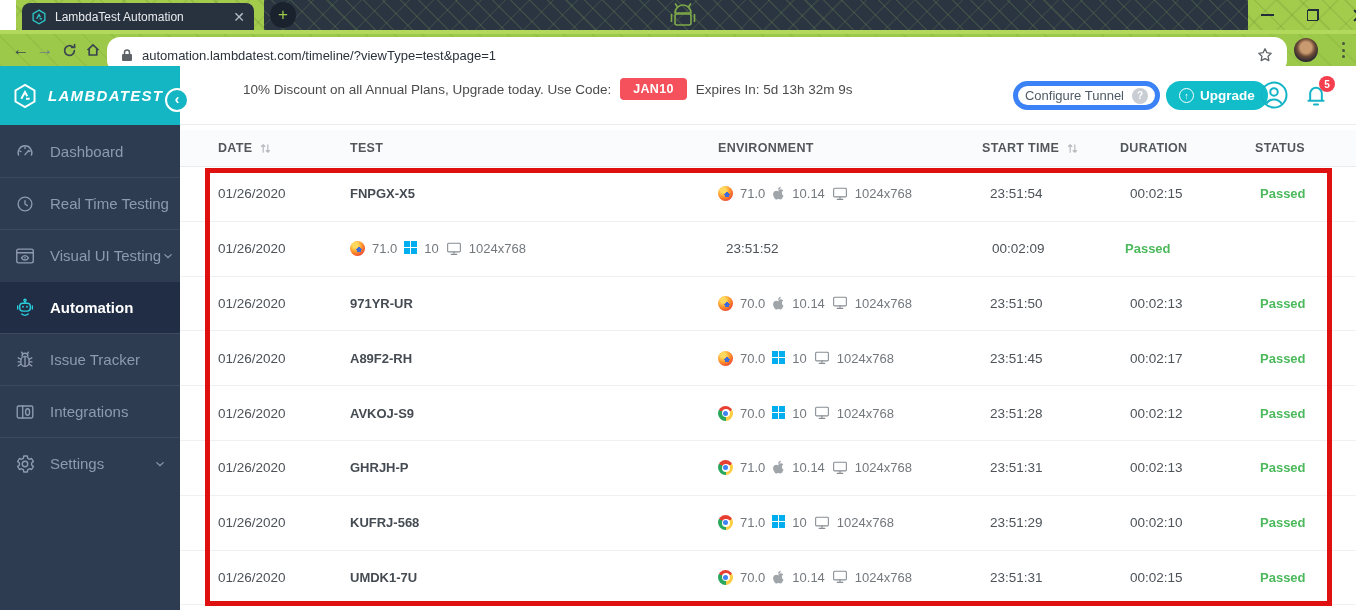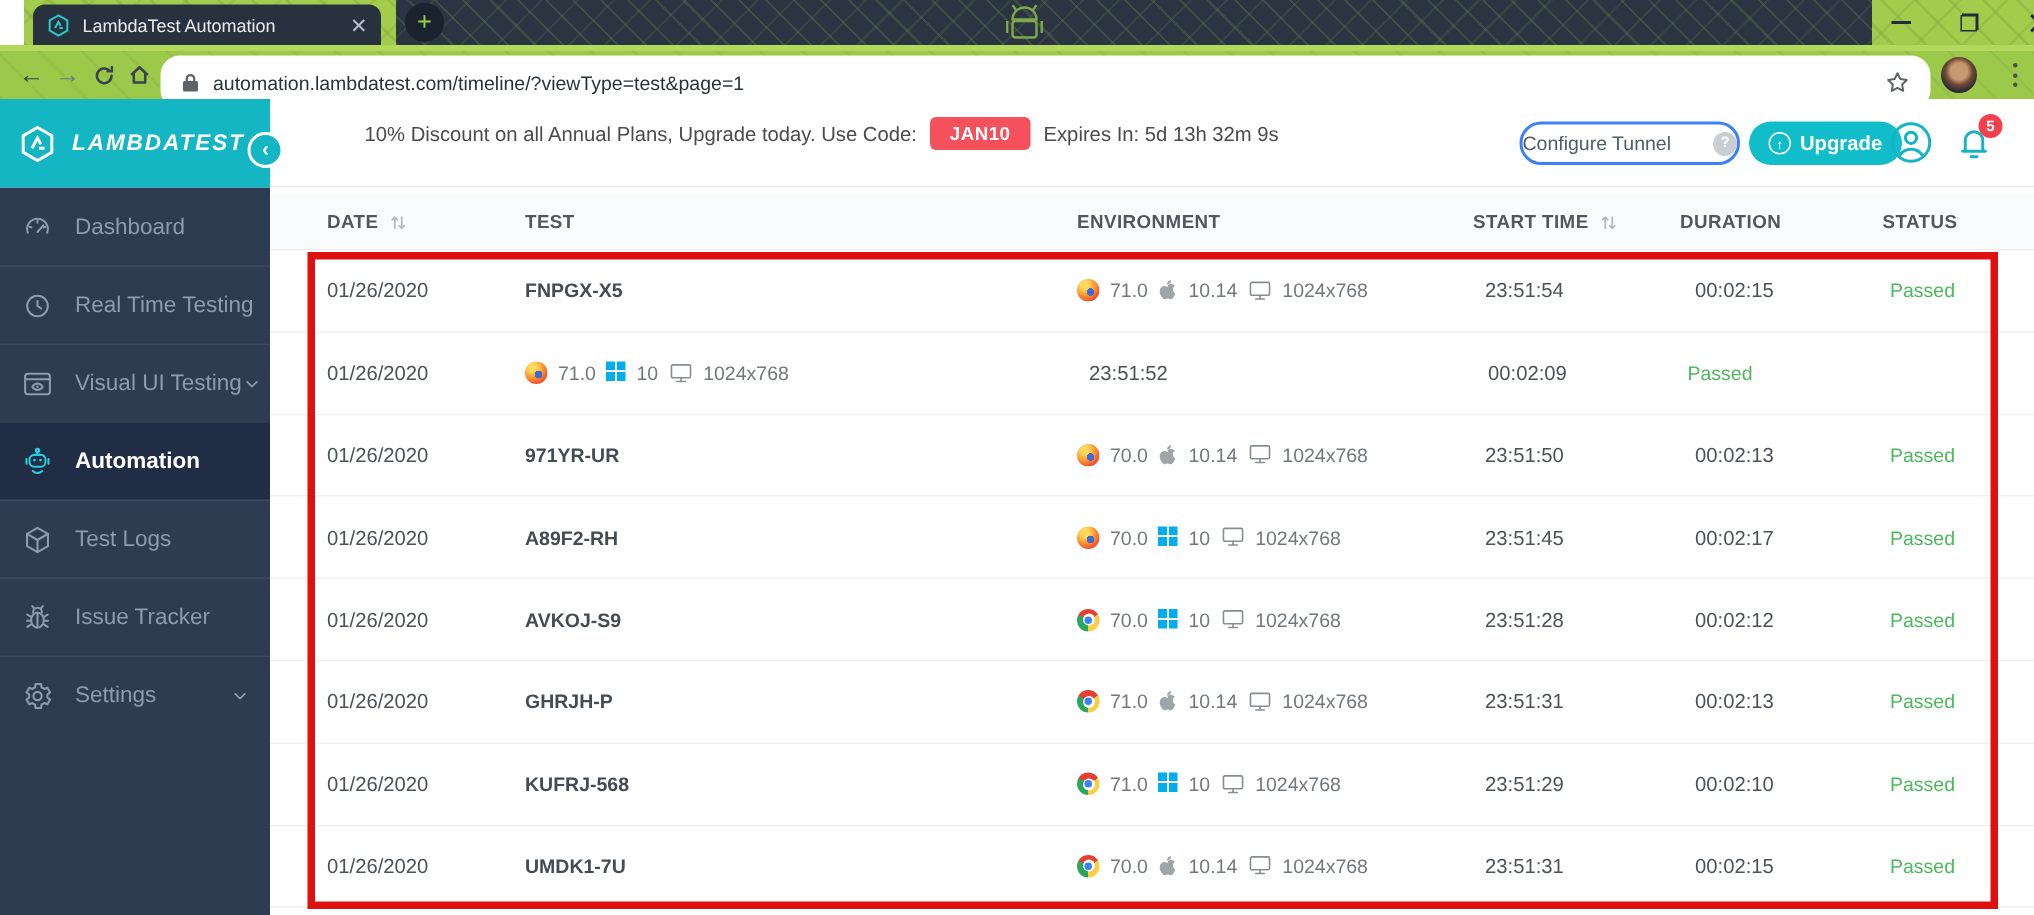--- a/index.html
+++ b/index.html
@@ -52,22 +52,22 @@
   .logoblock { position:absolute; left:0; top:66px; width:180px; height:59px; background:#15b6c3;
     display:flex; align-items:center; padding-left:12px; z-index:3;font-style:italic; }
   .brand { color:#fff; font-size:15px; font-weight:bold; letter-spacing:1.3px; margin-left:10px; }
   .collapse { position:absolute; left:165px; top:88px; width:24px; height:24px; border-radius:50%; background:#15b6c3;
     border:2px solid #fff; color:#fff; font-size:14px; font-weight:bold; display:flex; align-items:center;
     justify-content:center; z-index:4; line-height:1; padding-bottom:2px; }
   .promo { position:absolute; left:243px; top:66px; height:46px; display:flex; align-items:center;
     font-size:13.5px; color:#4b4b4b; z-index:2; }
   .promo-code { background:#f4515c; color:#fff; font-weight:bold; font-size:12.5px; border-radius:4px;
     padding:4px 13px; margin:0 9px; letter-spacing:.3px; }
-  .cfg-btn { position:absolute; left:1013px; top:81px; width:147px; height:29px; border:2px solid #3b82f6;
-    border-radius:15px; background:#fff; display:flex; align-items:center; justify-content:space-between; gap:8px;
+  .cfg-btn { position:absolute; left:1013px; top:81px; width:147px; height:29px; border:5px solid #3b82f6;
+    border-radius:15px; background:#fff; display:flex; align-items:center; justify-content:center; gap:8px;
     font-size:13px; color:#4f5b66; z-index:2; }
   .q-ic { width:16px; height:16px; border-radius:50%; background:#c9ced4; color:#fff; font-size:10px; font-weight:bold;
     display:flex; align-items:center; justify-content:center; }
   .upg-btn { position:absolute; left:1166px; top:81px; height:29px; padding:0 13px; border-radius:15px;
     background:#12bdca; color:#fff; font-weight:bold; font-size:13.5px; display:flex; align-items:center; gap:6px; z-index:2; }
   .upg-ic { width:15px; height:15px; border:1.5px solid #fff; border-radius:50%; font-size:9px; font-weight:bold;
     display:flex; align-items:center; justify-content:center; }
   .person { position:absolute; left:1259px; top:80px; width:30px; height:30px; z-index:2; }
   .bell { position:absolute; left:1302px; top:81px; width:28px; height:28px; z-index:2; }
   .bell-badge { position:absolute; right:-5px; top:-5px; min-width:16px; height:16px; border-radius:8px; background:#f43f4f;
@@ -88,21 +88,21 @@
   
   .content { position:absolute; left:180px; top:125px; width:1176px; height:485px; background:#fff; }
   .tgrid { display:grid; grid-template-columns:132px 368px 264px 138px 135px 1fr; align-items:center; padding-left:38px; }
   .thead { margin-top:5px; height:37px; background:#fafbfc; border-bottom:1px solid #ebebeb;
     font-size:12.5px; font-weight:bold; color:#53575c; letter-spacing:.3px; }
   .th-cell { display:flex; align-items:center; gap:7px; }
   .trow { height:54.8px; border-bottom:1px solid #f0f0f0; font-size:13.5px; color:#4c5258; background:#fff; }
   .td-test { font-weight:bold; color:#454b52; font-size:13px; }
   .td-env { display:flex; gap:7px; color:#73787d; font-size:13px; }
   .td-start { padding-left:8px; } .td-dur { padding-left:10px; }
-  .td-status { padding-left:5px; font-weight:normal; font-size:13px; color:#4cb95c; }
+  .td-status { padding-left:5px; font-weight:bold; font-size:13px; color:#4cb95c; }
 
   .ic-firefox { width:15px; height:15px; border-radius:50%; flex:none;
     background:radial-gradient(circle at 60% 58%, #3d6bd9 0 20%, transparent 21%),
                radial-gradient(circle at 35% 28%, #ffd95e 0 18%, #ff9a2d 45%, #f1572e 72%, #d01757 100%); }
   .ic-chrome { width:15px; height:15px; border-radius:50%; position:relative; flex:none;
     background:conic-gradient(from -60deg, #e63e30 0 120deg, #fccd41 0 240deg, #2aa75c 0 360deg); }
   .ic-chrome::before { content:""; position:absolute; inset:3.5px; background:#fff; border-radius:50%; }
   .ic-chrome::after  { content:""; position:absolute; inset:5px; background:#3e82f1; border-radius:50%; }
   .ic-win { width:13px; height:13px; flex:none;
     background-image:linear-gradient(to right, transparent 0 46%, #fff 46% 54%, transparent 54%),
@@ -267,37 +267,38 @@
           <circle cx="14.2" cy="10.6" r="1" fill="currentColor" stroke="none"></circle>
           <path d="M4 9.8v3.4M20 9.8v3.4"></path>
           <path d="M8.5 18.6c1 .9 2.2 1.4 3.5 1.4s2.5-.5 3.5-1.4"></path>
         </svg>
       </span>
       <span class="s-label">Automation</span>
     </div>
     <div class="side-item">
       <span class="s-ic">
         <svg width="22" height="22" viewBox="0 0 24 24" fill="none" stroke="currentColor" stroke-width="1.5" stroke-linecap="round" stroke-linejoin="round">
-          <path d="M12 3.2l7.6 4.3v9L12 20.8l-7.6-4.3v-9z"></path>
-          <path d="M12 12l7.6-4.4M12 12L4.4 7.6M12 12v8.8"></path>
-        </svg>
-      </span>
-      <span class="s-label">Test Logs</span>
-    </div>
-    <div class="side-item">
-      <span class="s-ic">
-        <svg width="22" height="22" viewBox="0 0 24 24" fill="none" stroke="currentColor" stroke-width="1.5" stroke-linecap="round" stroke-linejoin="round">
           <path d="M8.8 7.8c0-1.8 1.4-3.2 3.2-3.2s3.2 1.4 3.2 3.2"></path>
           <ellipse cx="12" cy="13.5" rx="4.6" ry="5.5"></ellipse>
           <path d="M12 8.2v10.6"></path>
           <path d="M7.4 11.2L4.6 9.6M7.4 14h-3M7.4 16.6l-2.8 1.8M16.6 11.2l2.8-1.6M16.6 14h3M16.6 16.6l2.8 1.8"></path>
           <path d="M9.6 5.2L8.2 3.4M14.4 5.2l1.4-1.8"></path>
         </svg>
       </span>
       <span class="s-label">Issue Tracker</span>
+    </div>
+    <div class="side-item">
+      <span class="s-ic">
+        <svg width="22" height="22" viewBox="0 0 24 24" fill="none" stroke="currentColor" stroke-width="1.5" stroke-linecap="round" stroke-linejoin="round">
+          <rect x="3.5" y="5.5" width="17" height="13" rx="1.5"></rect>
+          <path d="M9.5 5.5v13"></path>
+          <ellipse cx="14.8" cy="12" rx="2.2" ry="3.6"></ellipse>
+        </svg>
+      </span>
+      <span class="s-label">Integrations</span>
     </div>
     <div class="side-item">
       <span class="s-ic">
         <svg width="22" height="22" viewBox="0 0 24 24" fill="none" stroke="currentColor" stroke-width="1.5" stroke-linecap="round" stroke-linejoin="round">
           <circle cx="12" cy="12" r="3"></circle>
           <path d="M19.2 13.1a7.3 7.3 0 0 0 0-2.2l2-1.5-2-3.4-2.3.9a7.3 7.3 0 0 0-1.9-1.1l-.4-2.5h-4l-.4 2.5a7.3 7.3 0 0 0-1.9 1.1l-2.3-.9-2 3.4 2 1.5a7.3 7.3 0 0 0 0 2.2l-2 1.5 2 3.4 2.3-.9a7.3 7.3 0 0 0 1.9 1.1l.4 2.5h4l.4-2.5a7.3 7.3 0 0 0 1.9-1.1l2.3.9 2-3.4z"></path>
         </svg>
       </span>
       <span class="s-label">Settings</span>
       <span class="s-chev">

